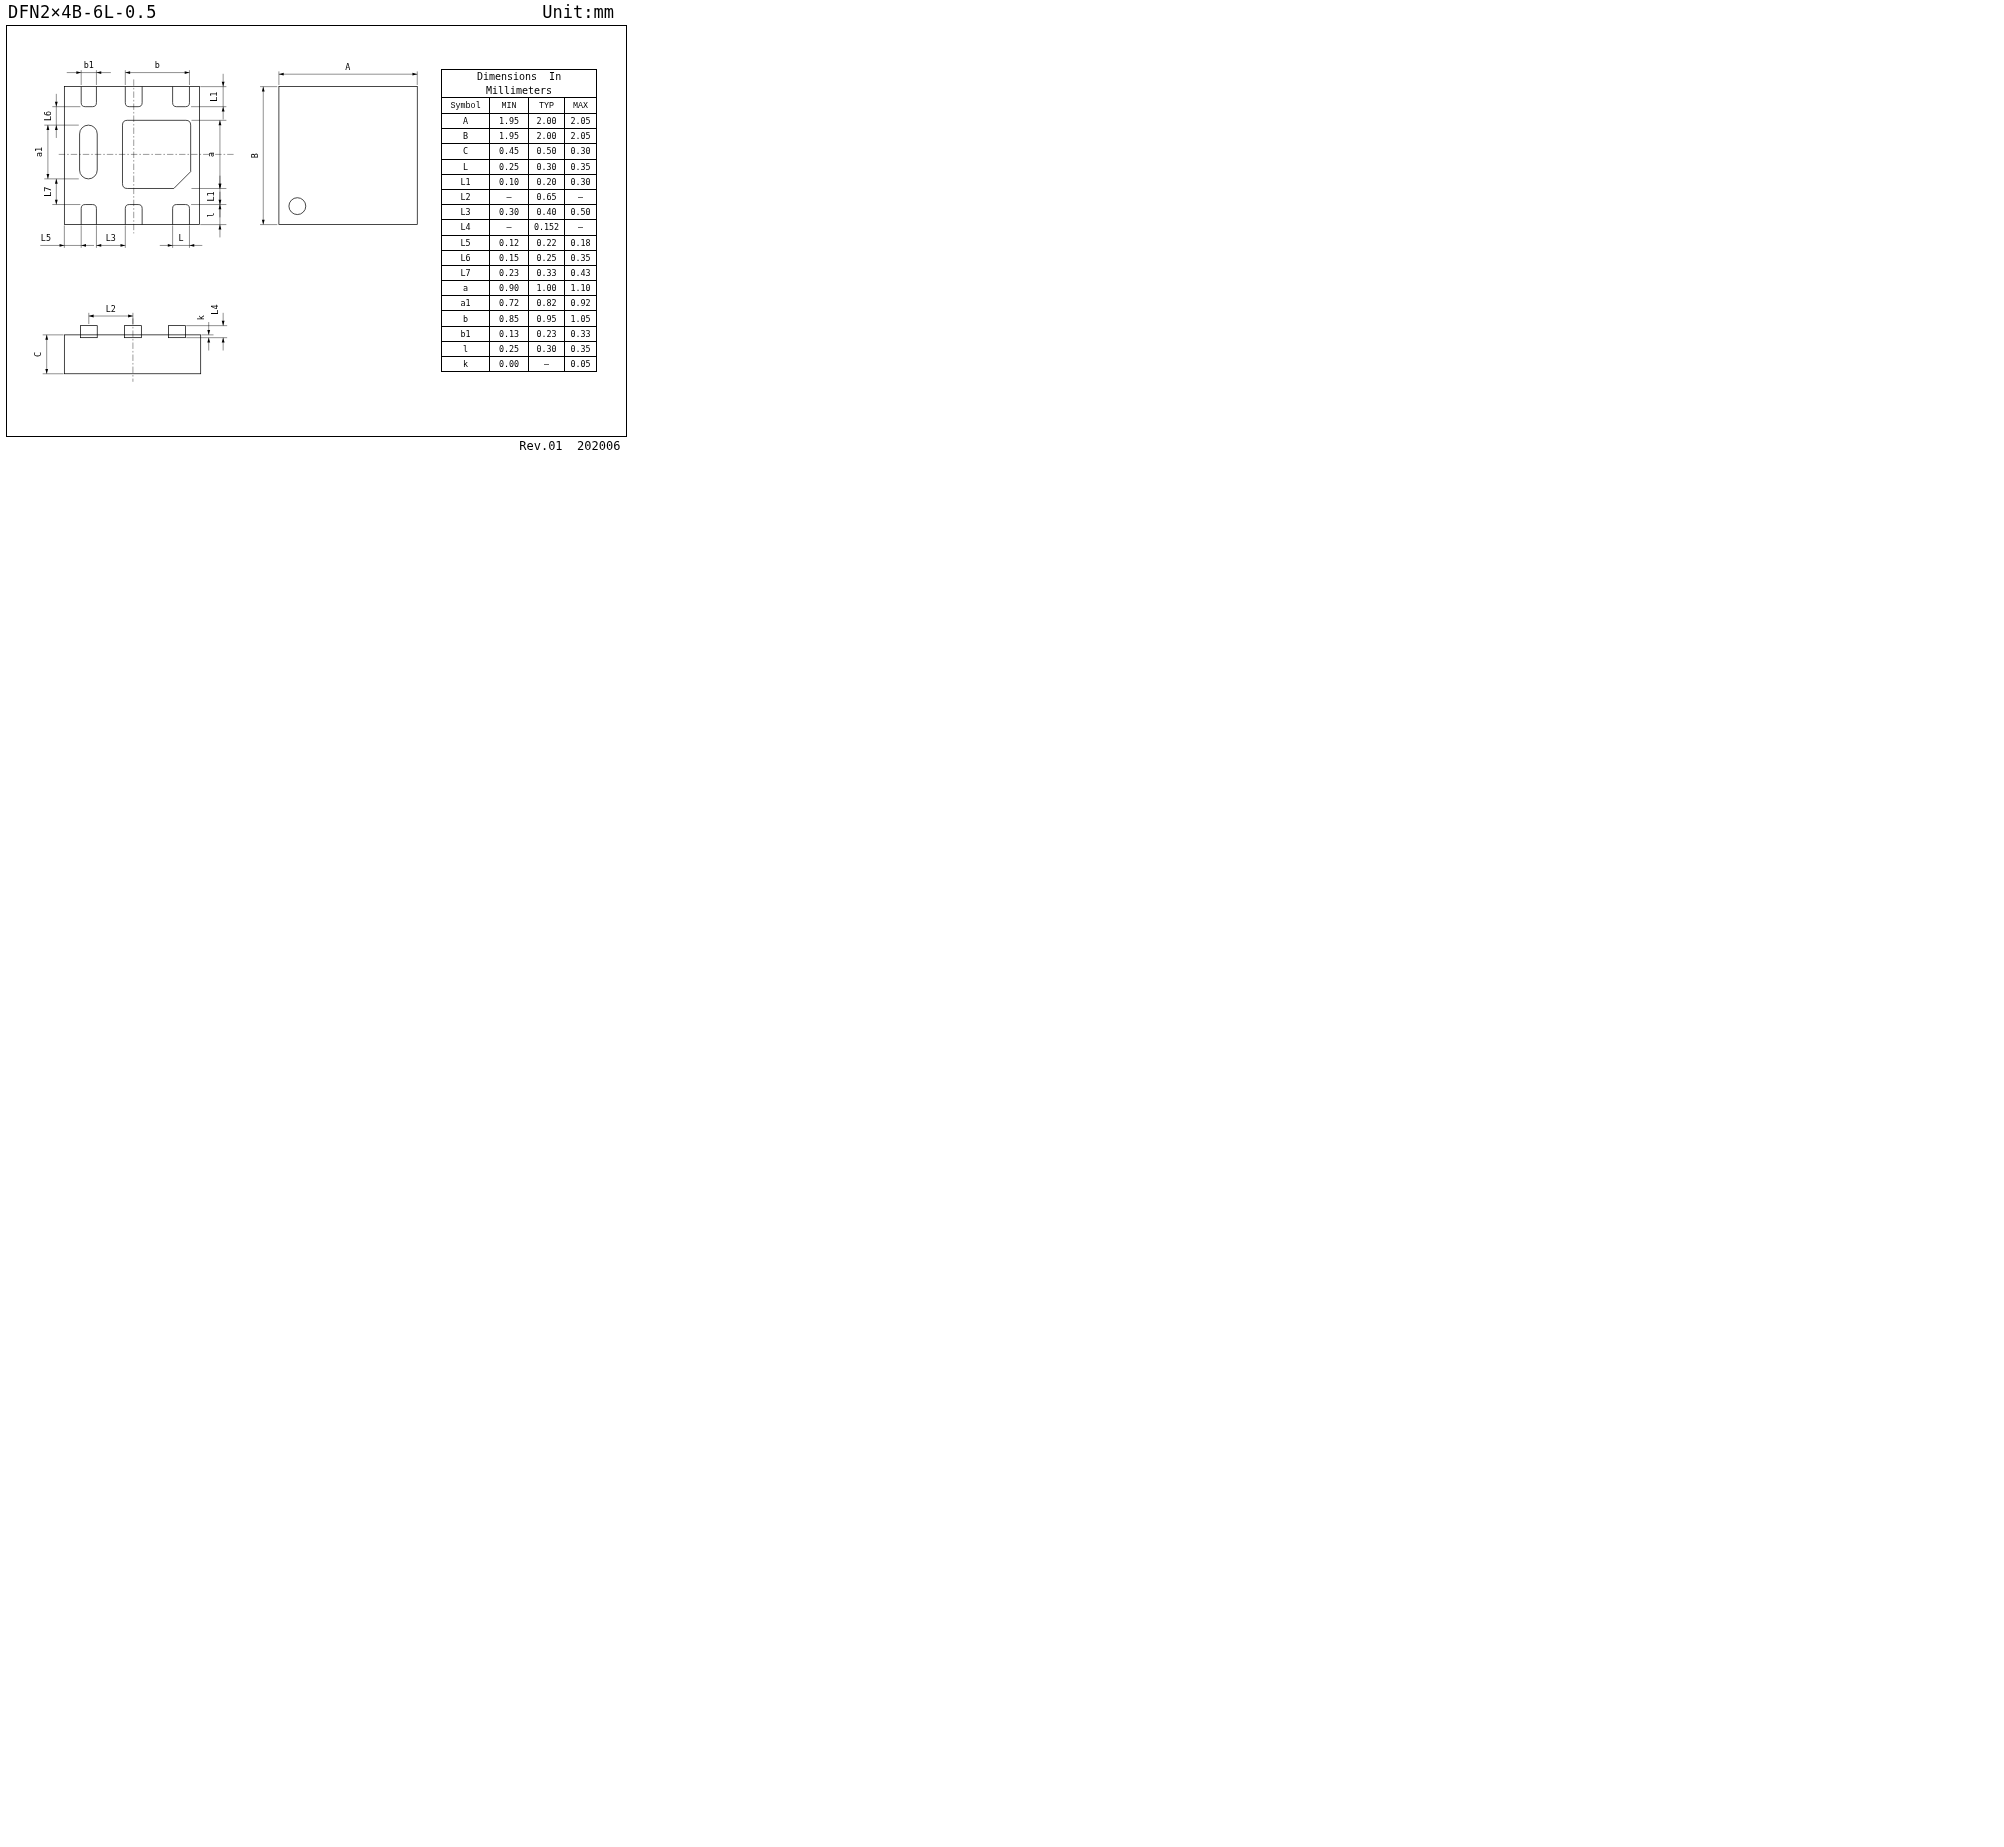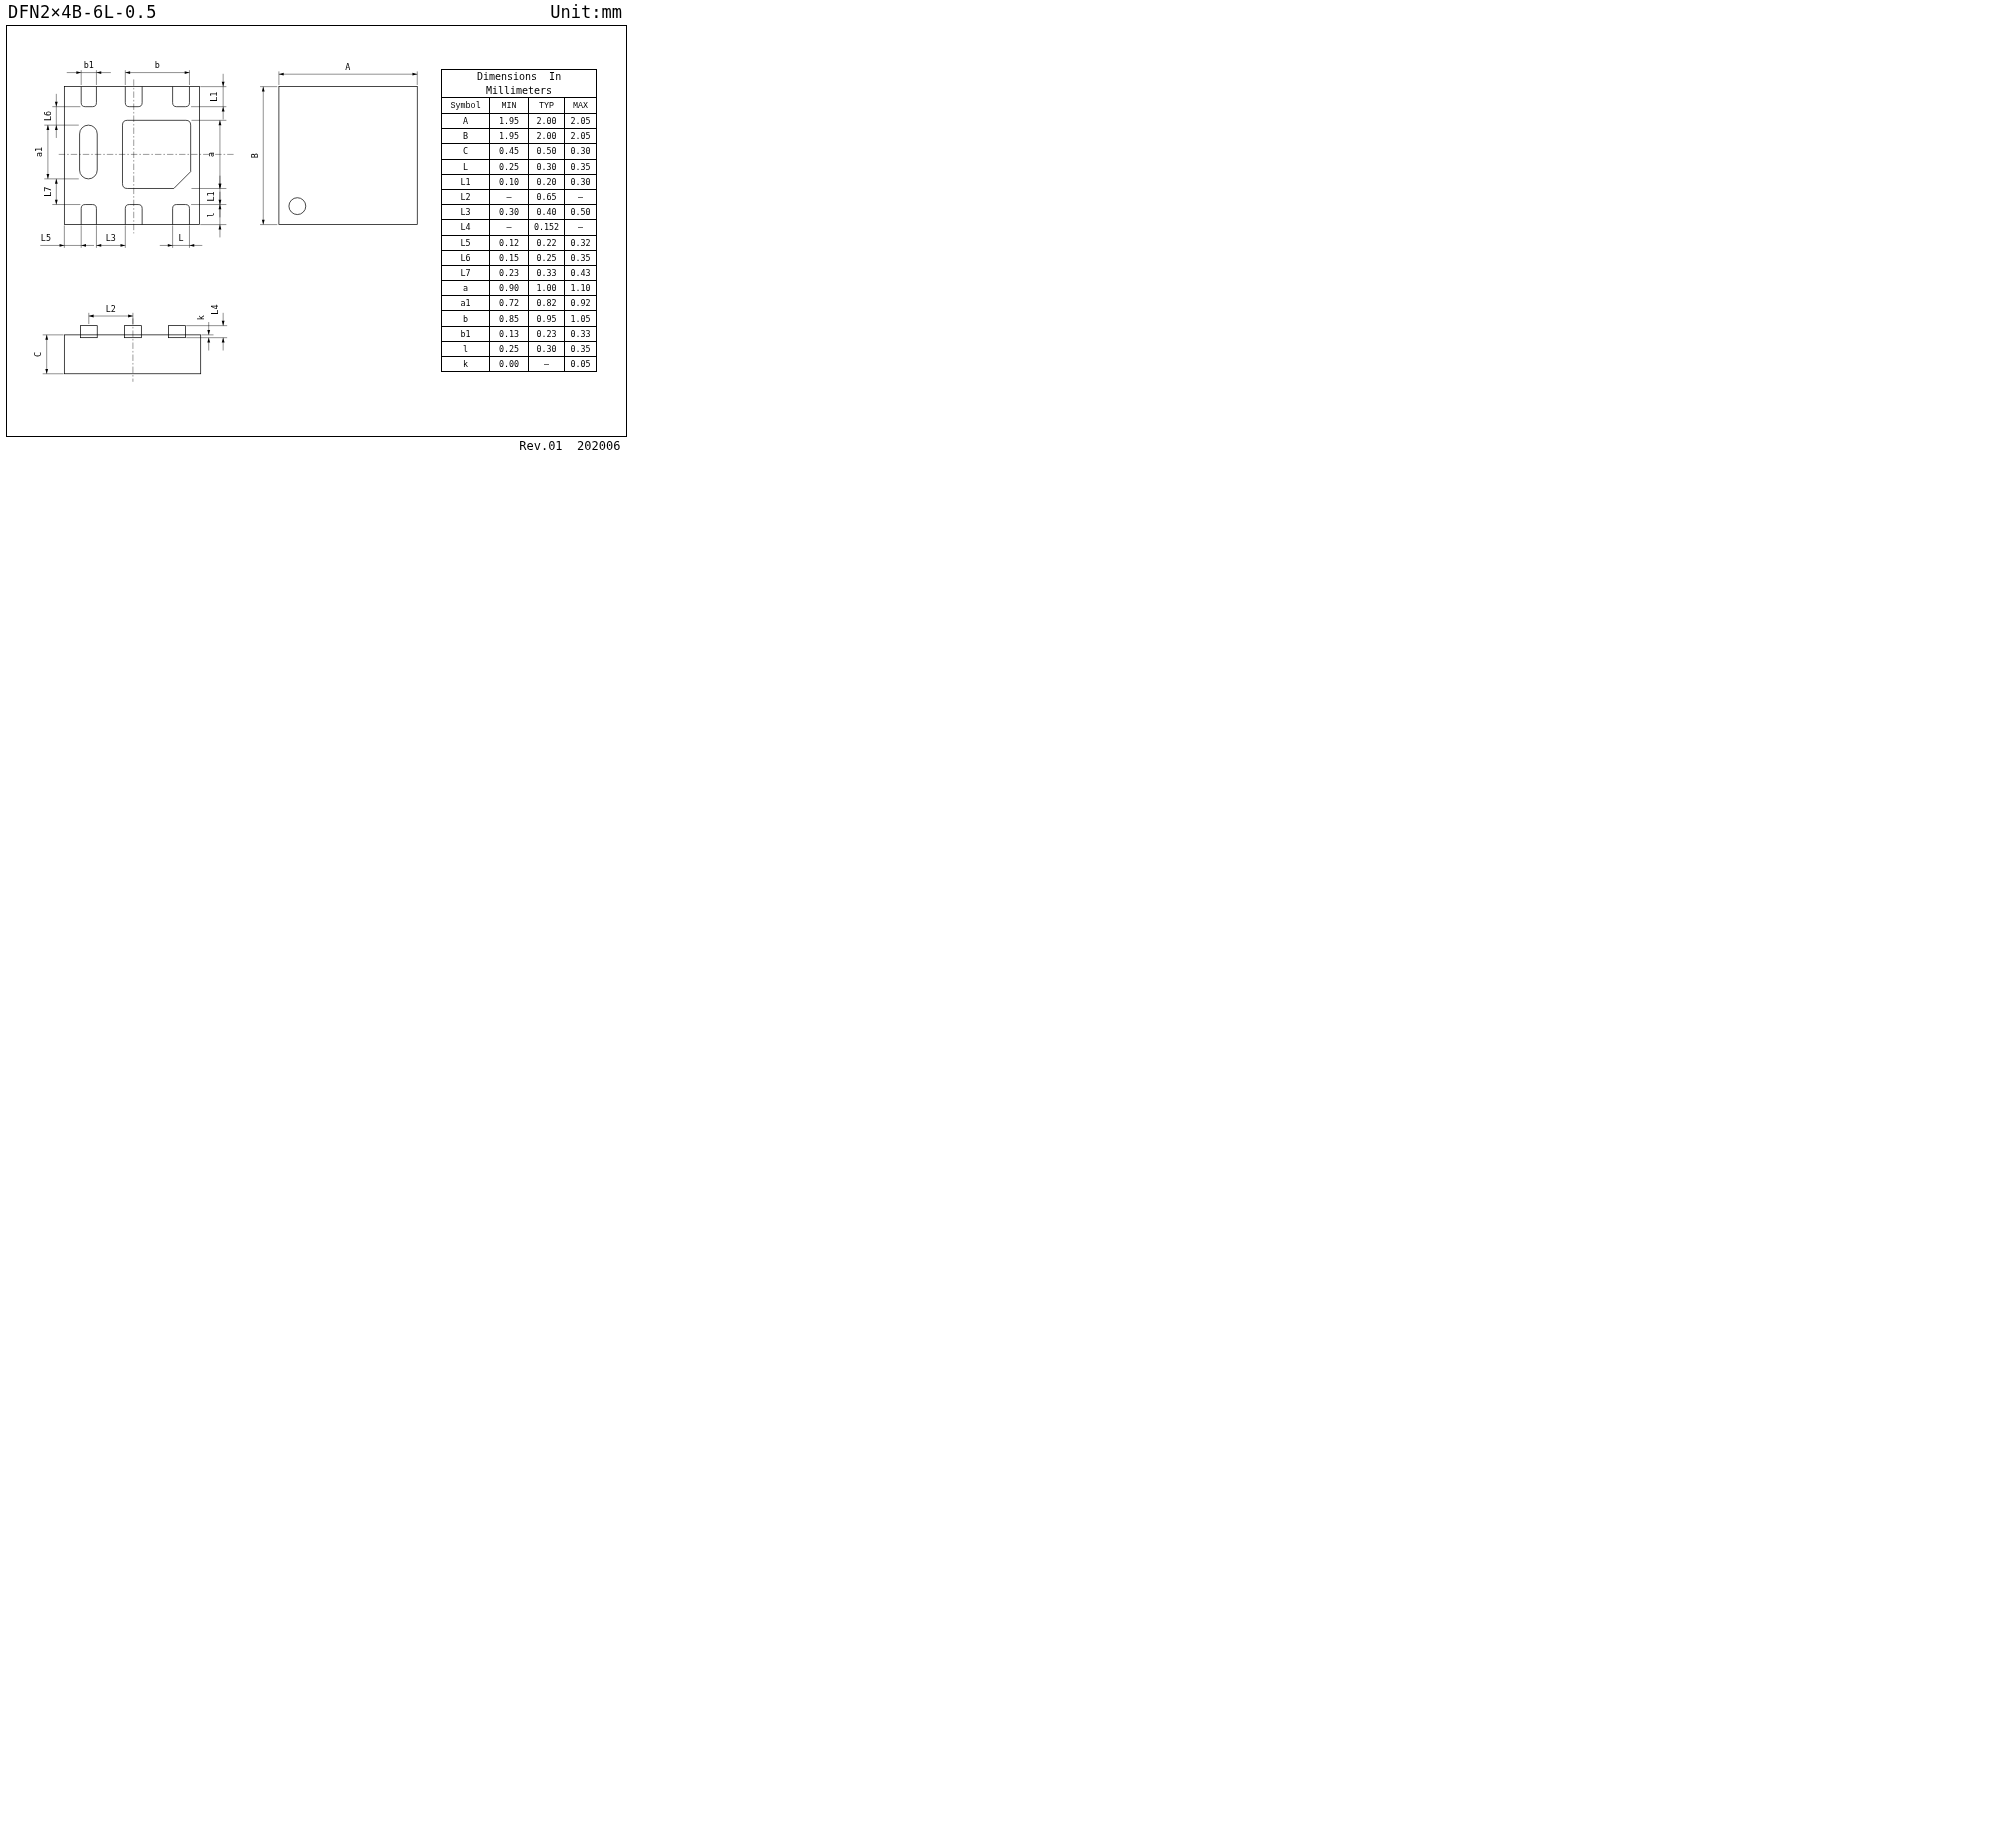--- a/index.html
+++ b/index.html
@@ -2,21 +2,21 @@
 <html style="font-size:6.4px"><head>
 <meta charset="utf-8">
 <style>
   * { box-sizing: border-box; }
   html, body { margin: 0; padding: 0; background: #ffffff; }
   body {
     width: 634px; height: 462px; position: relative;
     font-family: "DejaVu Sans Mono", monospace; color: #000;
   }
   .title  { position: absolute; left: 8px;  top: 1.6px;  font-size: 17px; letter-spacing: 0.4px; white-space: pre; }
-  .unit   { position: absolute; right: 12px; top: 1.6px;  font-size: 17px; white-space: pre; }
+  .unit   { position: absolute; right: 20px; top: 1.6px;  font-size: 17px; white-space: pre; }
   .frame  { position: absolute; left: 6.4px;  top: 25px; width: 621px; height: 412px; border: 1px solid #000; }
   .revision { position: absolute; right: 13.6px; top: 439px; font-size: 12px; white-space: pre; }
   svg.drawing { position: absolute; left: 0; top: 0; }
   svg text { font-family: "DejaVu Sans Mono", monospace; font-size: 21px; fill: #000; }
   .outline { fill: none; stroke: #000; stroke-width: 1.8; }
   .thin    { fill: none; stroke: #000; stroke-width: 1.1; }
   .cl      { fill: none; stroke: #000; stroke-width: 1;   stroke-dasharray: 16 5 4 5; }
 
   table.dim-table {
     position: absolute; left: 441px; top: 69px; width: 156px;
@@ -283,21 +283,21 @@
       <tr>
         <td>L4</td>
         <td>–</td>
         <td>0.152</td>
         <td>–</td>
       </tr>
       <tr>
         <td>L5</td>
         <td>0.12</td>
         <td>0.22</td>
-        <td>0.32</td>
+        <td>0.18</td>
       </tr>
       <tr>
         <td>L6</td>
         <td>0.15</td>
         <td>0.25</td>
         <td>0.35</td>
       </tr>
       <tr>
         <td>L7</td>
         <td>0.23</td>

